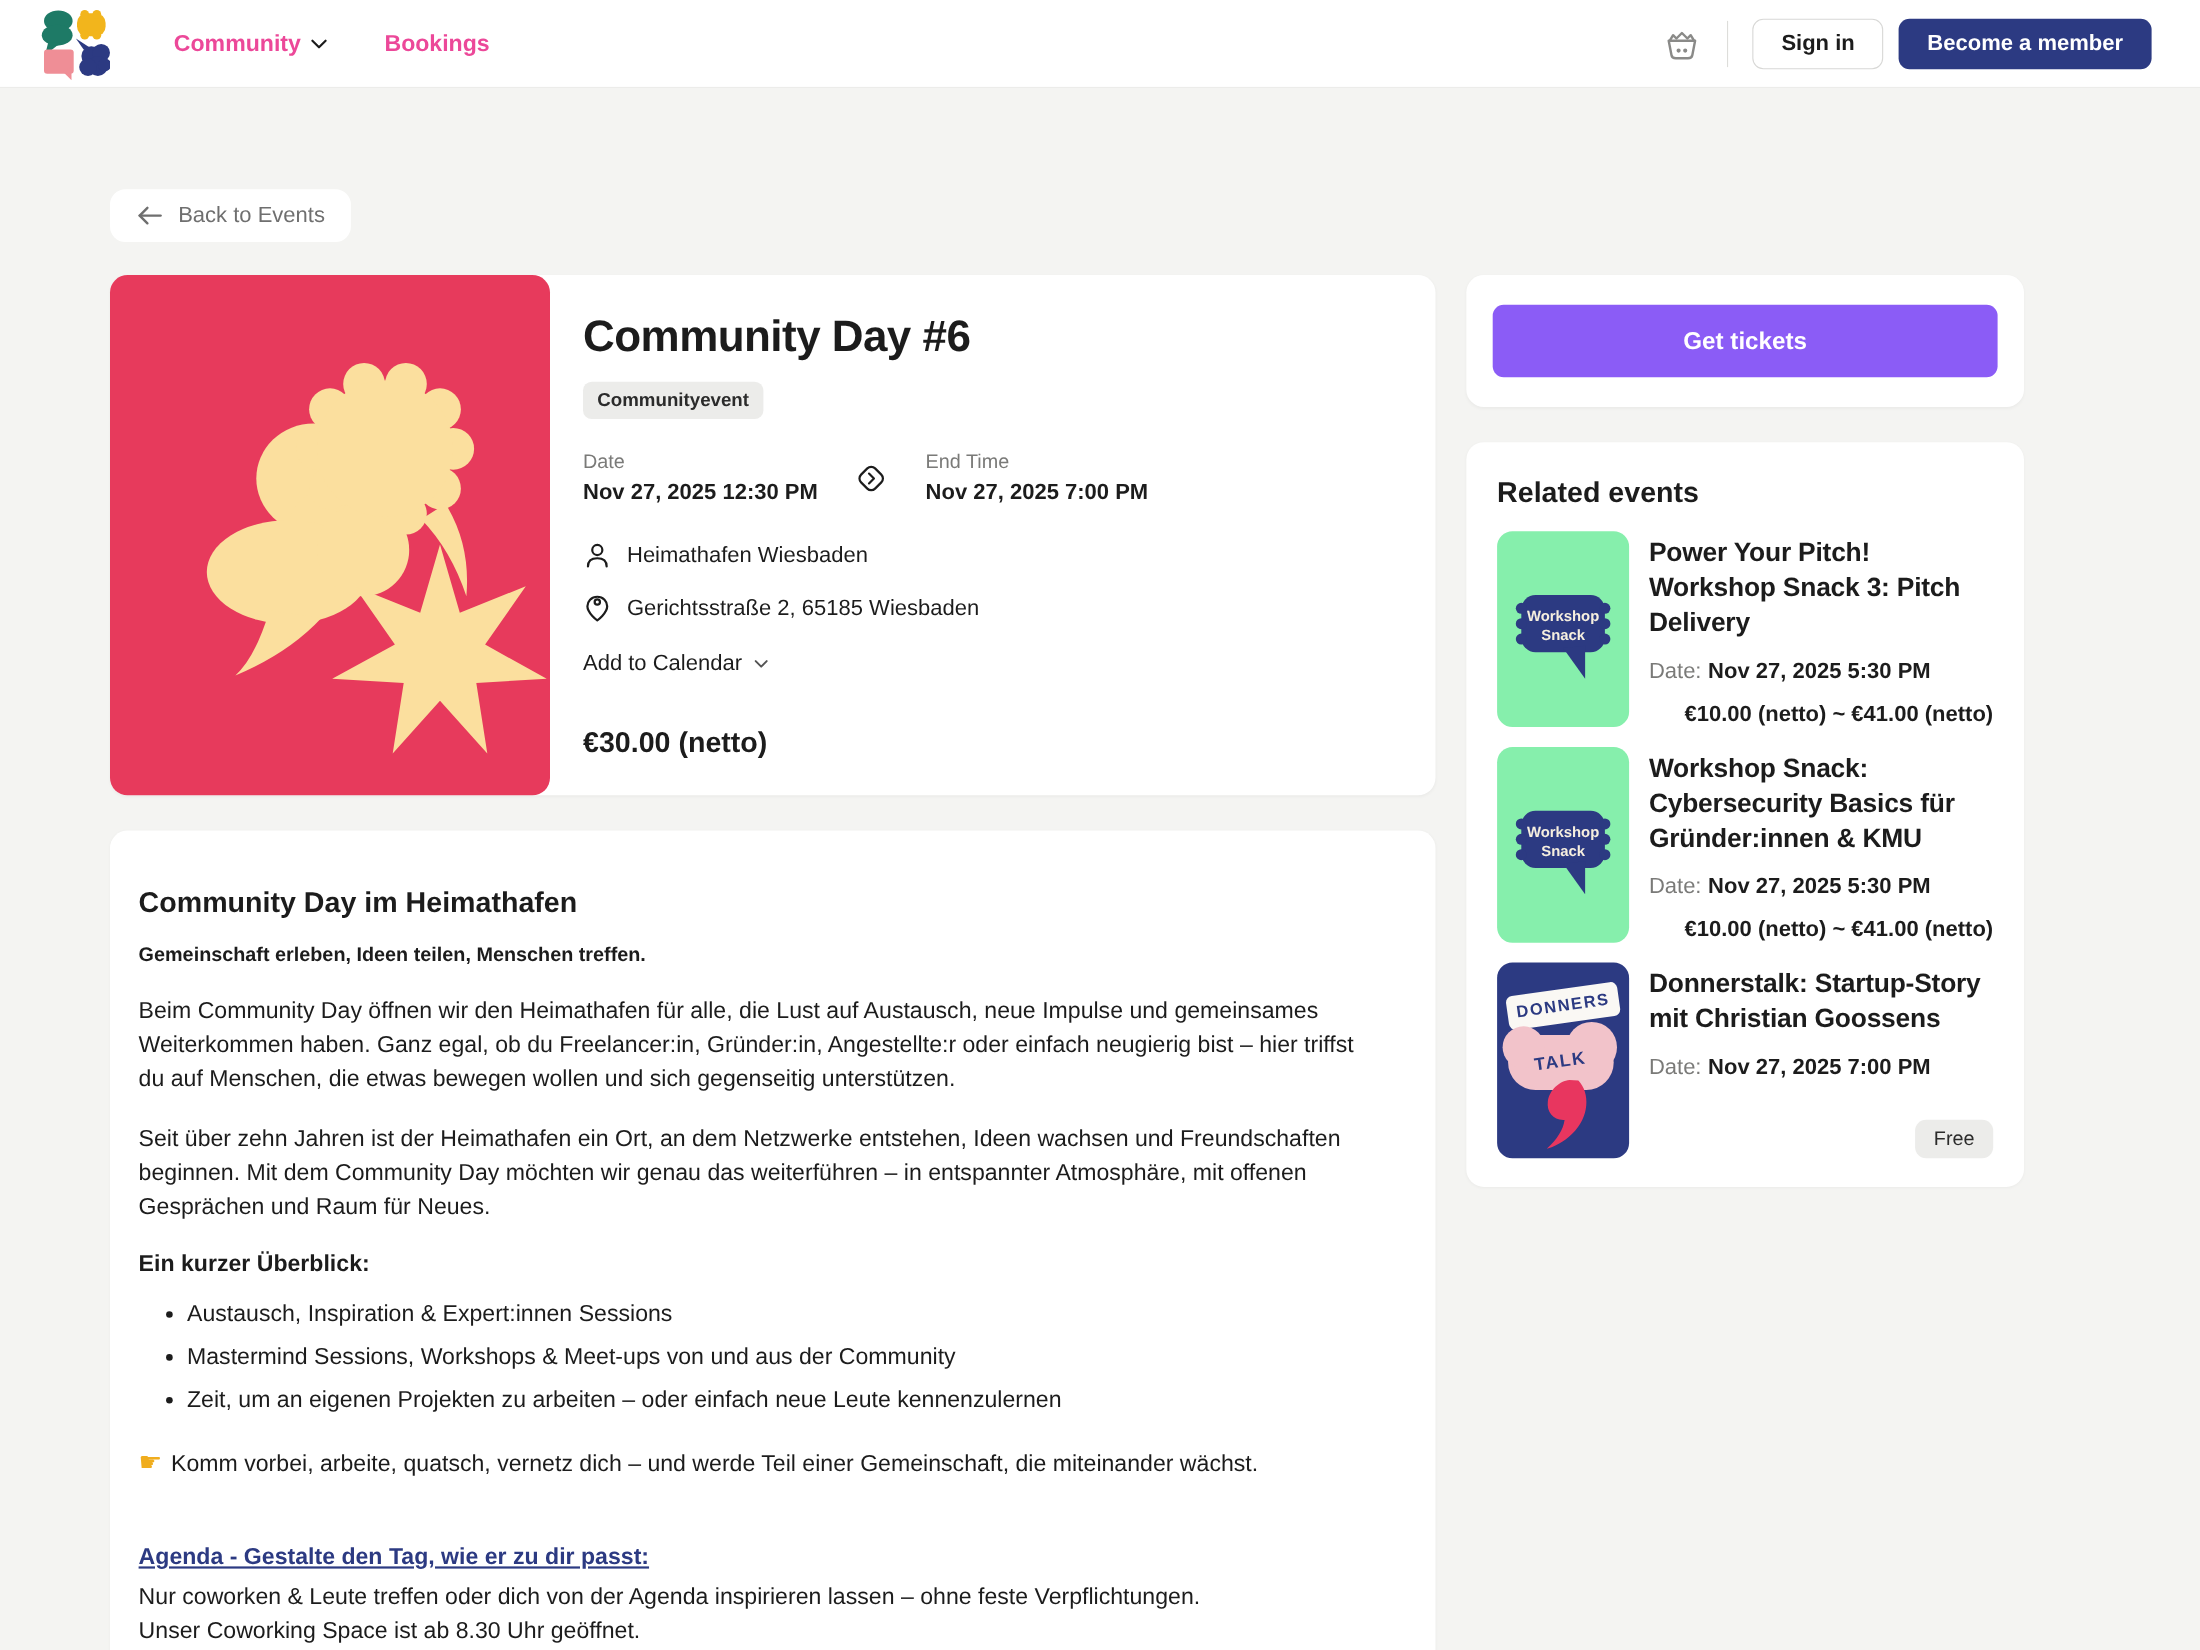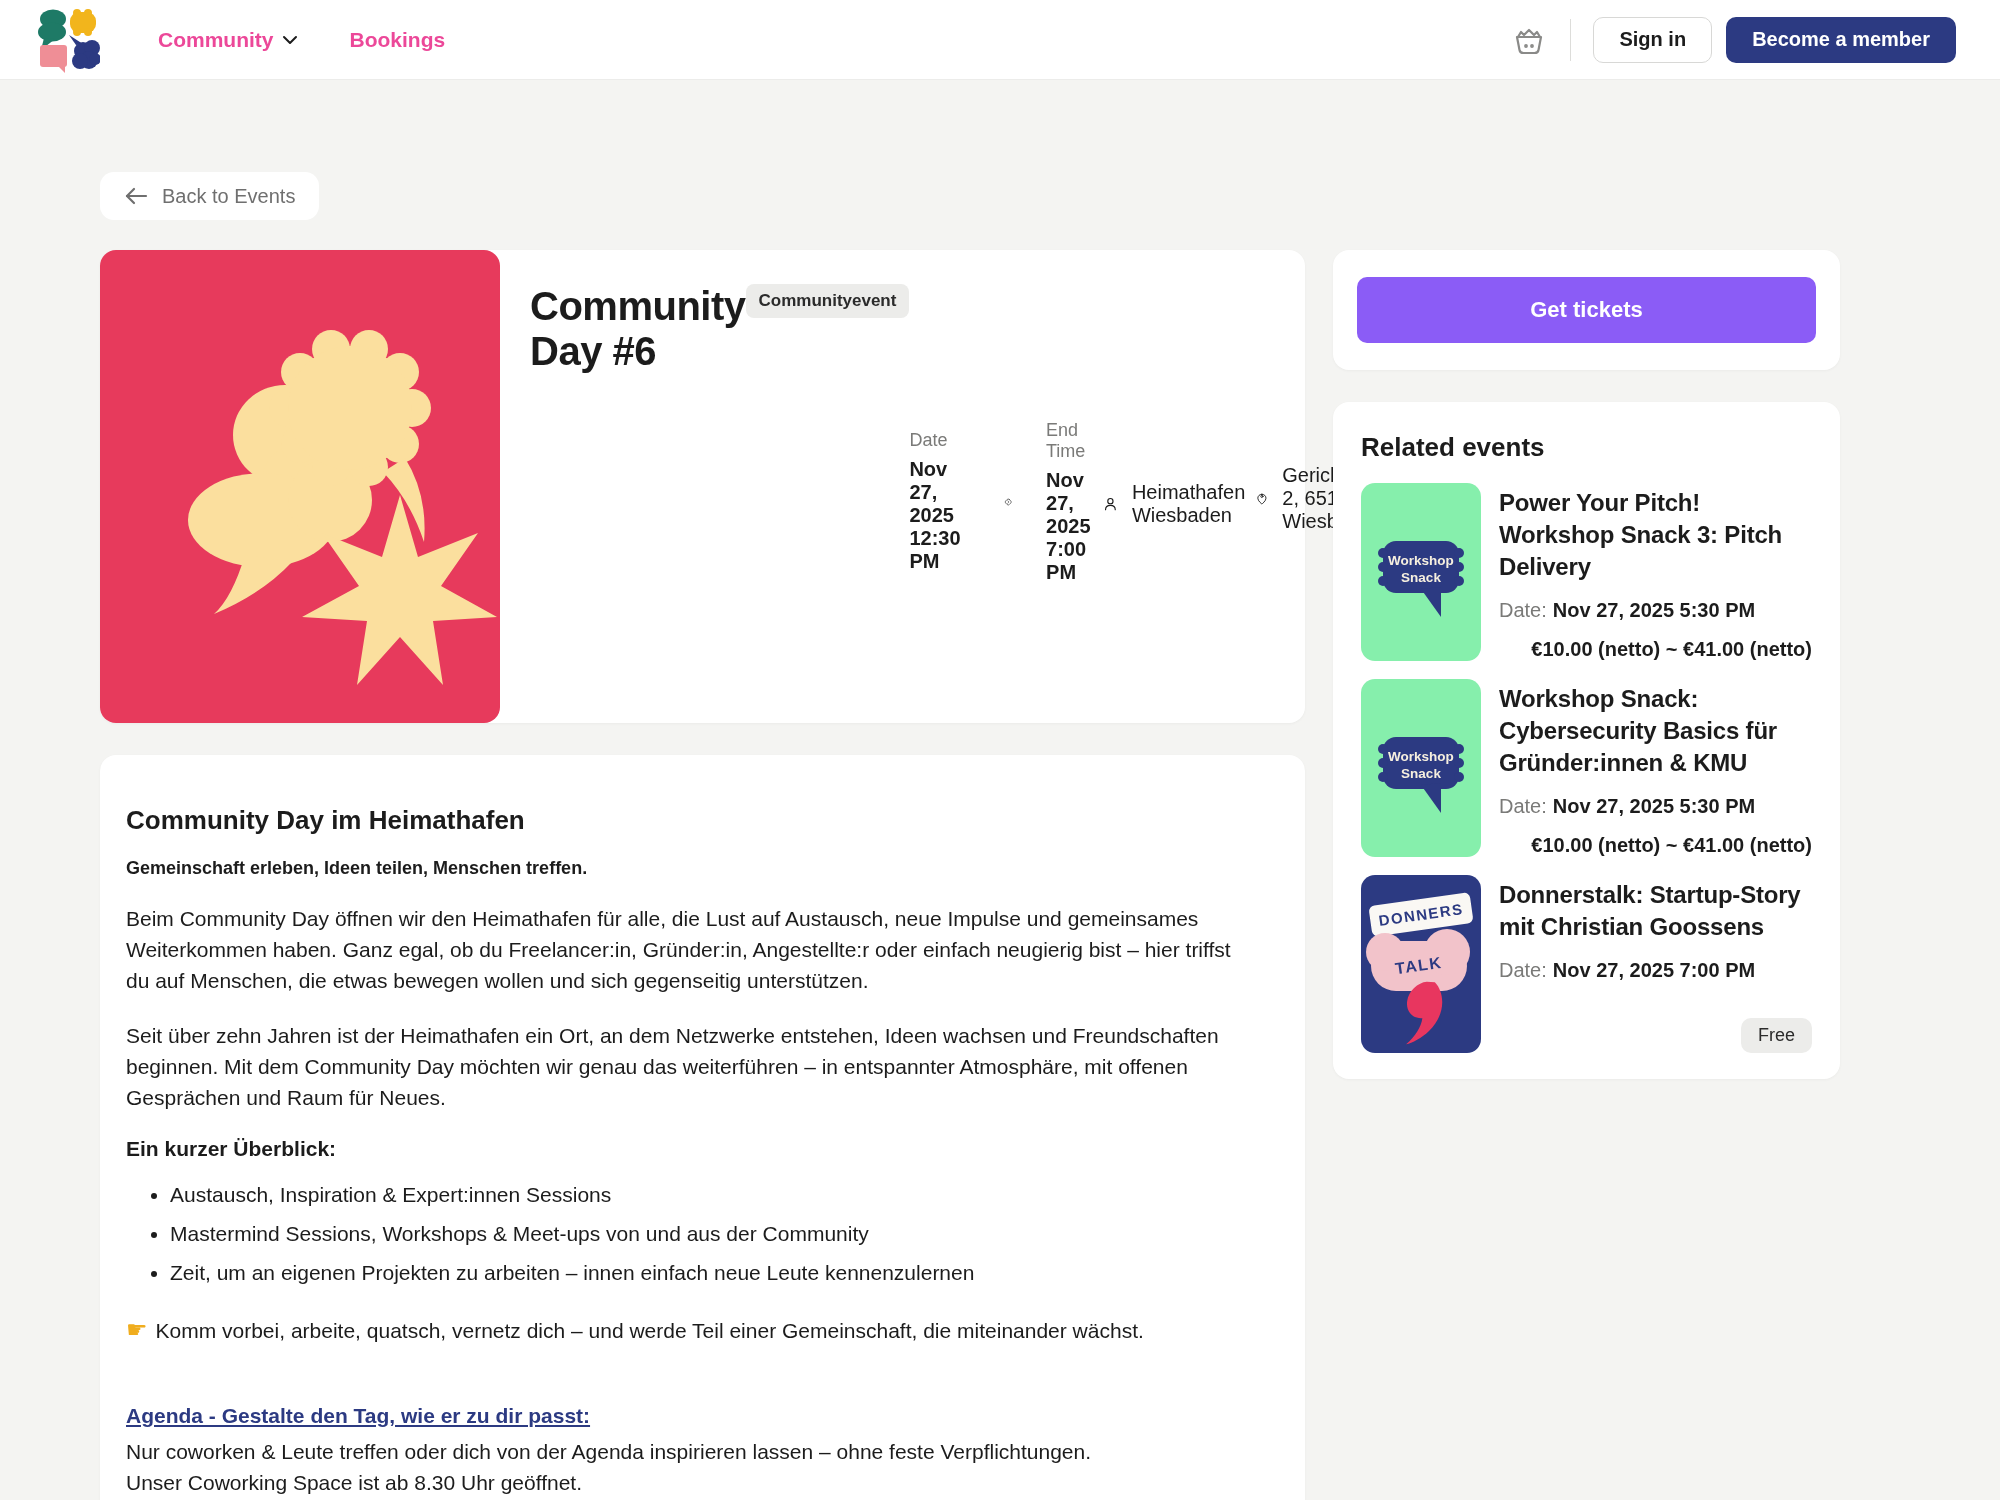--- a/index.html
+++ b/index.html
@@ -41,21 +41,21 @@
   .main-col { width: 1205px; flex-shrink: 0; }
   .sidebar { width: 507px; margin-left: 28px; flex-shrink: 0; }
   .card { background: #fff; border-radius: 16px; box-shadow: 0 1px 3px rgba(0,0,0,0.04); }
 
   
   .event-card { display: flex; height: 473px; }
   .event-image {
     width: 400px; height: 473px; border-radius: 16px; background: #e73a5c;
     flex-shrink: 0; overflow: hidden;
   }
-  .event-info { flex: 1; display: flex; flex-direction: row; padding: 34px 40px 32px 30px; }
+  .event-info { flex: 1; display: flex; flex-direction: column; padding: 34px 40px 32px 30px; }
   .event-title { font-size: 40px; font-weight: 700; letter-spacing: -0.5px; margin-bottom: 18px; }
   .event-tag {
     align-self: flex-start; background: #ececea; border-radius: 8px;
     padding: 7px 13px; font-size: 17px; font-weight: 600; color: #2b2b2b;
   }
   .datetime-row { display: flex; align-items: center; gap: 34px; margin-top: 28px; }
   .dt-label { font-size: 18px; color: #7a7a78; }
   .dt-value { font-size: 20px; font-weight: 600; margin-top: 7px; }
   .icon-row { display: flex; align-items: center; gap: 14px; font-size: 20px; font-weight: 500; }
   .venue-row { margin-top: 32px; }
@@ -278,21 +278,21 @@
 
         <div class="card desc-card">
           <h2 class="desc-heading">Community Day im Heimathafen</h2>
           <p class="desc-bold">Gemeinschaft erleben, Ideen teilen, Menschen treffen.</p>
           <p class="desc-para">Beim Community Day öffnen wir den Heimathafen für alle, die Lust auf Austausch, neue Impulse und gemeinsames Weiterkommen haben. Ganz egal, ob du Freelancer:in, Gründer:in, Angestellte:r oder einfach neugierig bist – hier triffst du auf Menschen, die etwas bewegen wollen und sich gegenseitig unterstützen.</p>
           <p class="desc-para">Seit über zehn Jahren ist der Heimathafen ein Ort, an dem Netzwerke entstehen, Ideen wachsen und Freundschaften beginnen. Mit dem Community Day möchten wir genau das weiterführen – in entspannter Atmosphäre, mit offenen Gesprächen und Raum für Neues.</p>
           <p class="desc-sub">Ein kurzer Überblick:</p>
           <ul class="desc-list">
             <li>Austausch, Inspiration &amp; Expert:innen Sessions</li>
             <li>Mastermind Sessions, Workshops &amp; Meet-ups von und aus der Community</li>
-            <li>Zeit, um an eigenen Projekten zu arbeiten – innen einfach neue Leute kennenzulernen</li>
+            <li>Zeit, um an eigenen Projekten zu arbeiten – oder einfach neue Leute kennenzulernen</li>
           </ul>
           <p class="desc-cta"><span class="pointer-glyph">☛</span><span>Komm vorbei, arbeite, quatsch, vernetz dich – und werde Teil einer Gemeinschaft, die miteinander wächst.</span></p>
           <a class="agenda-link">Agenda - Gestalte den Tag, wie er zu dir passt:</a>
           <div class="agenda-text">Nur coworken &amp; Leute treffen oder dich von der Agenda inspirieren lassen – ohne feste Verpflichtungen.</div>
           <div class="agenda-text">Unser Coworking Space ist ab 8.30 Uhr geöffnet.</div>
         </div>
       </div>
 
       <div class="sidebar">
 

